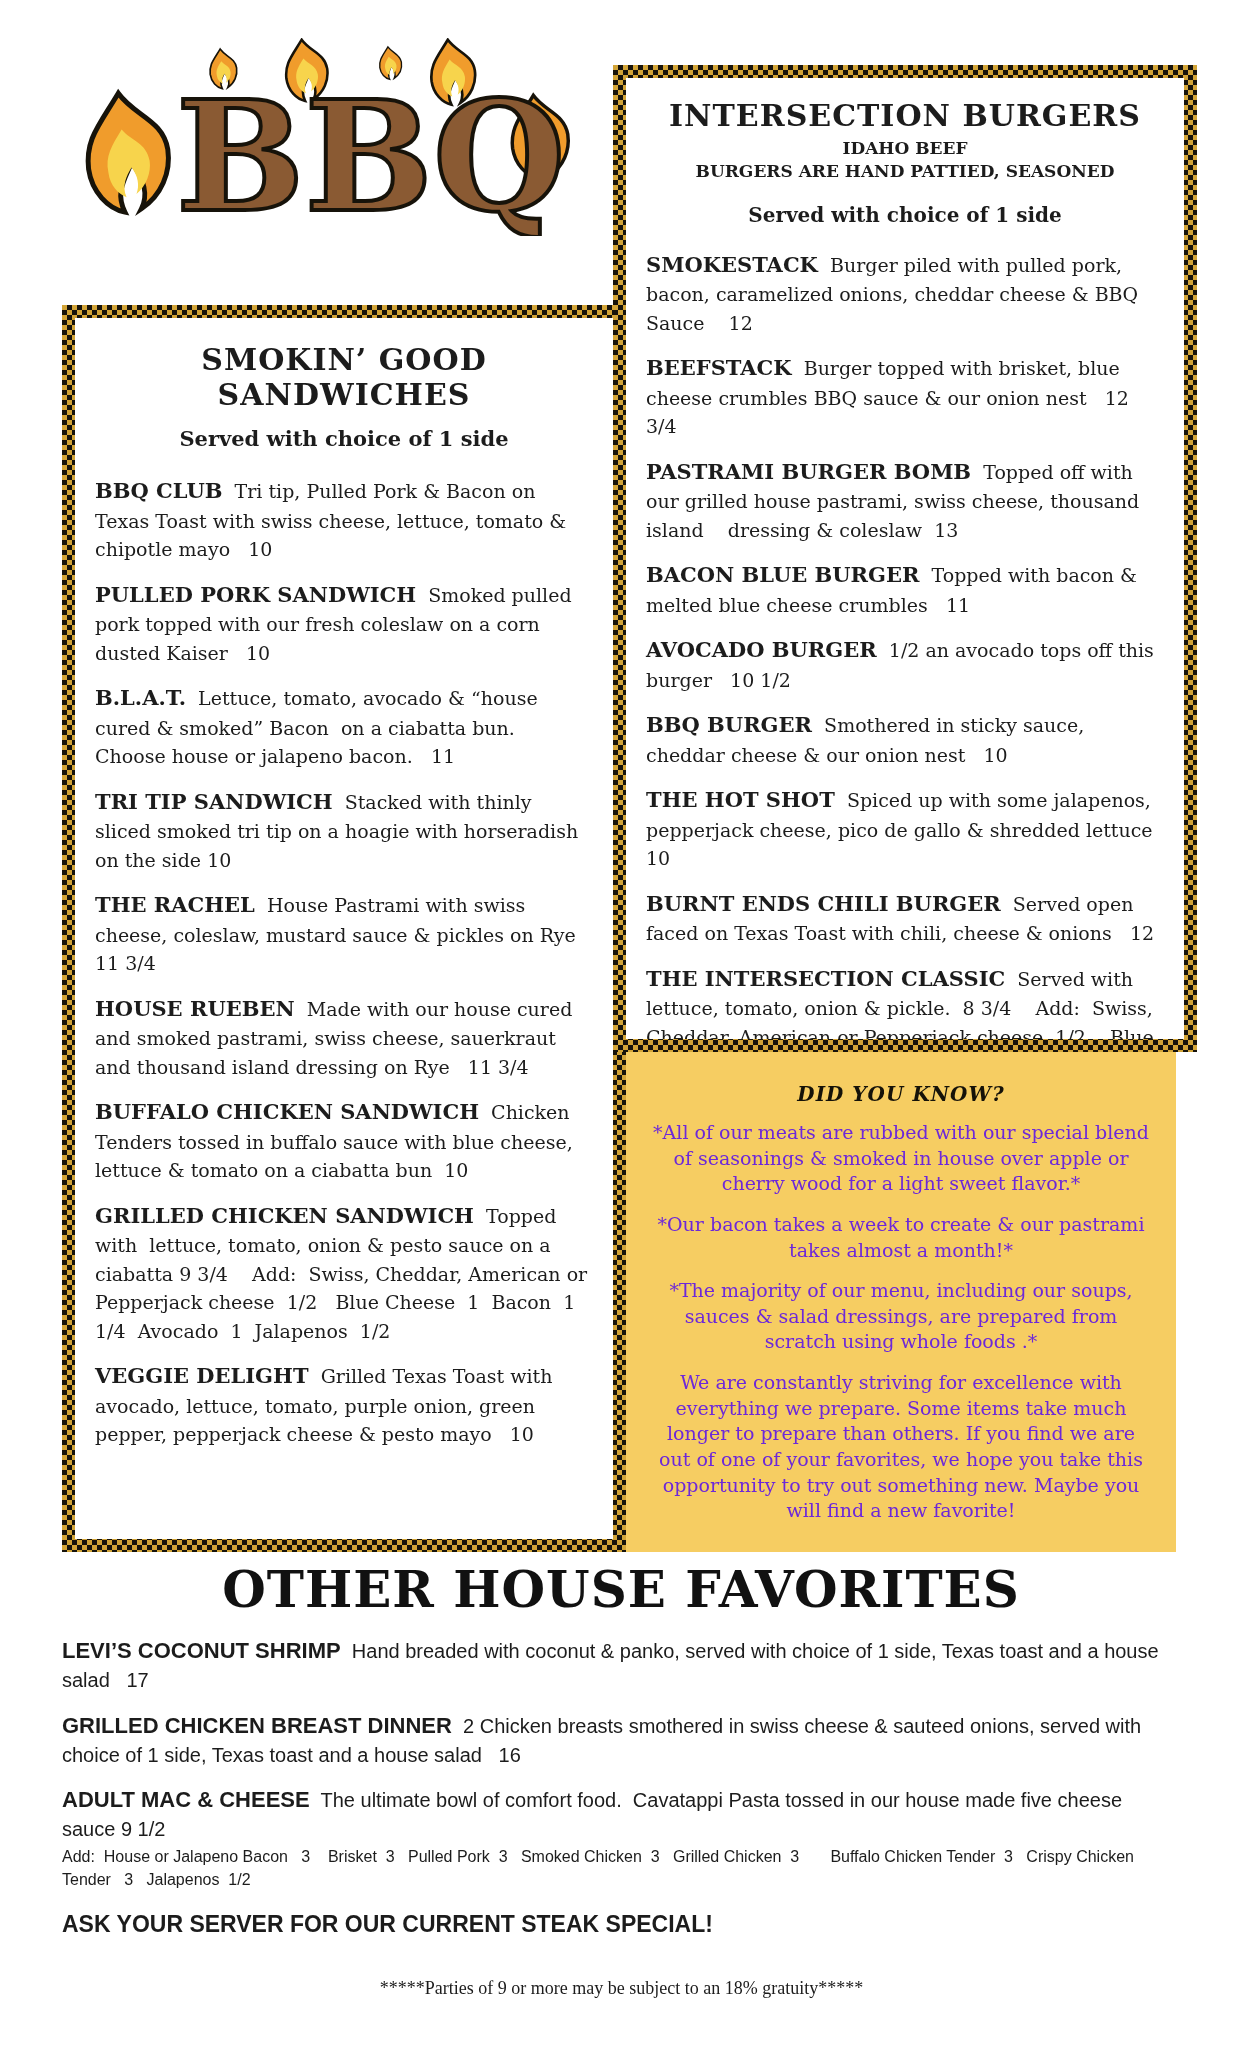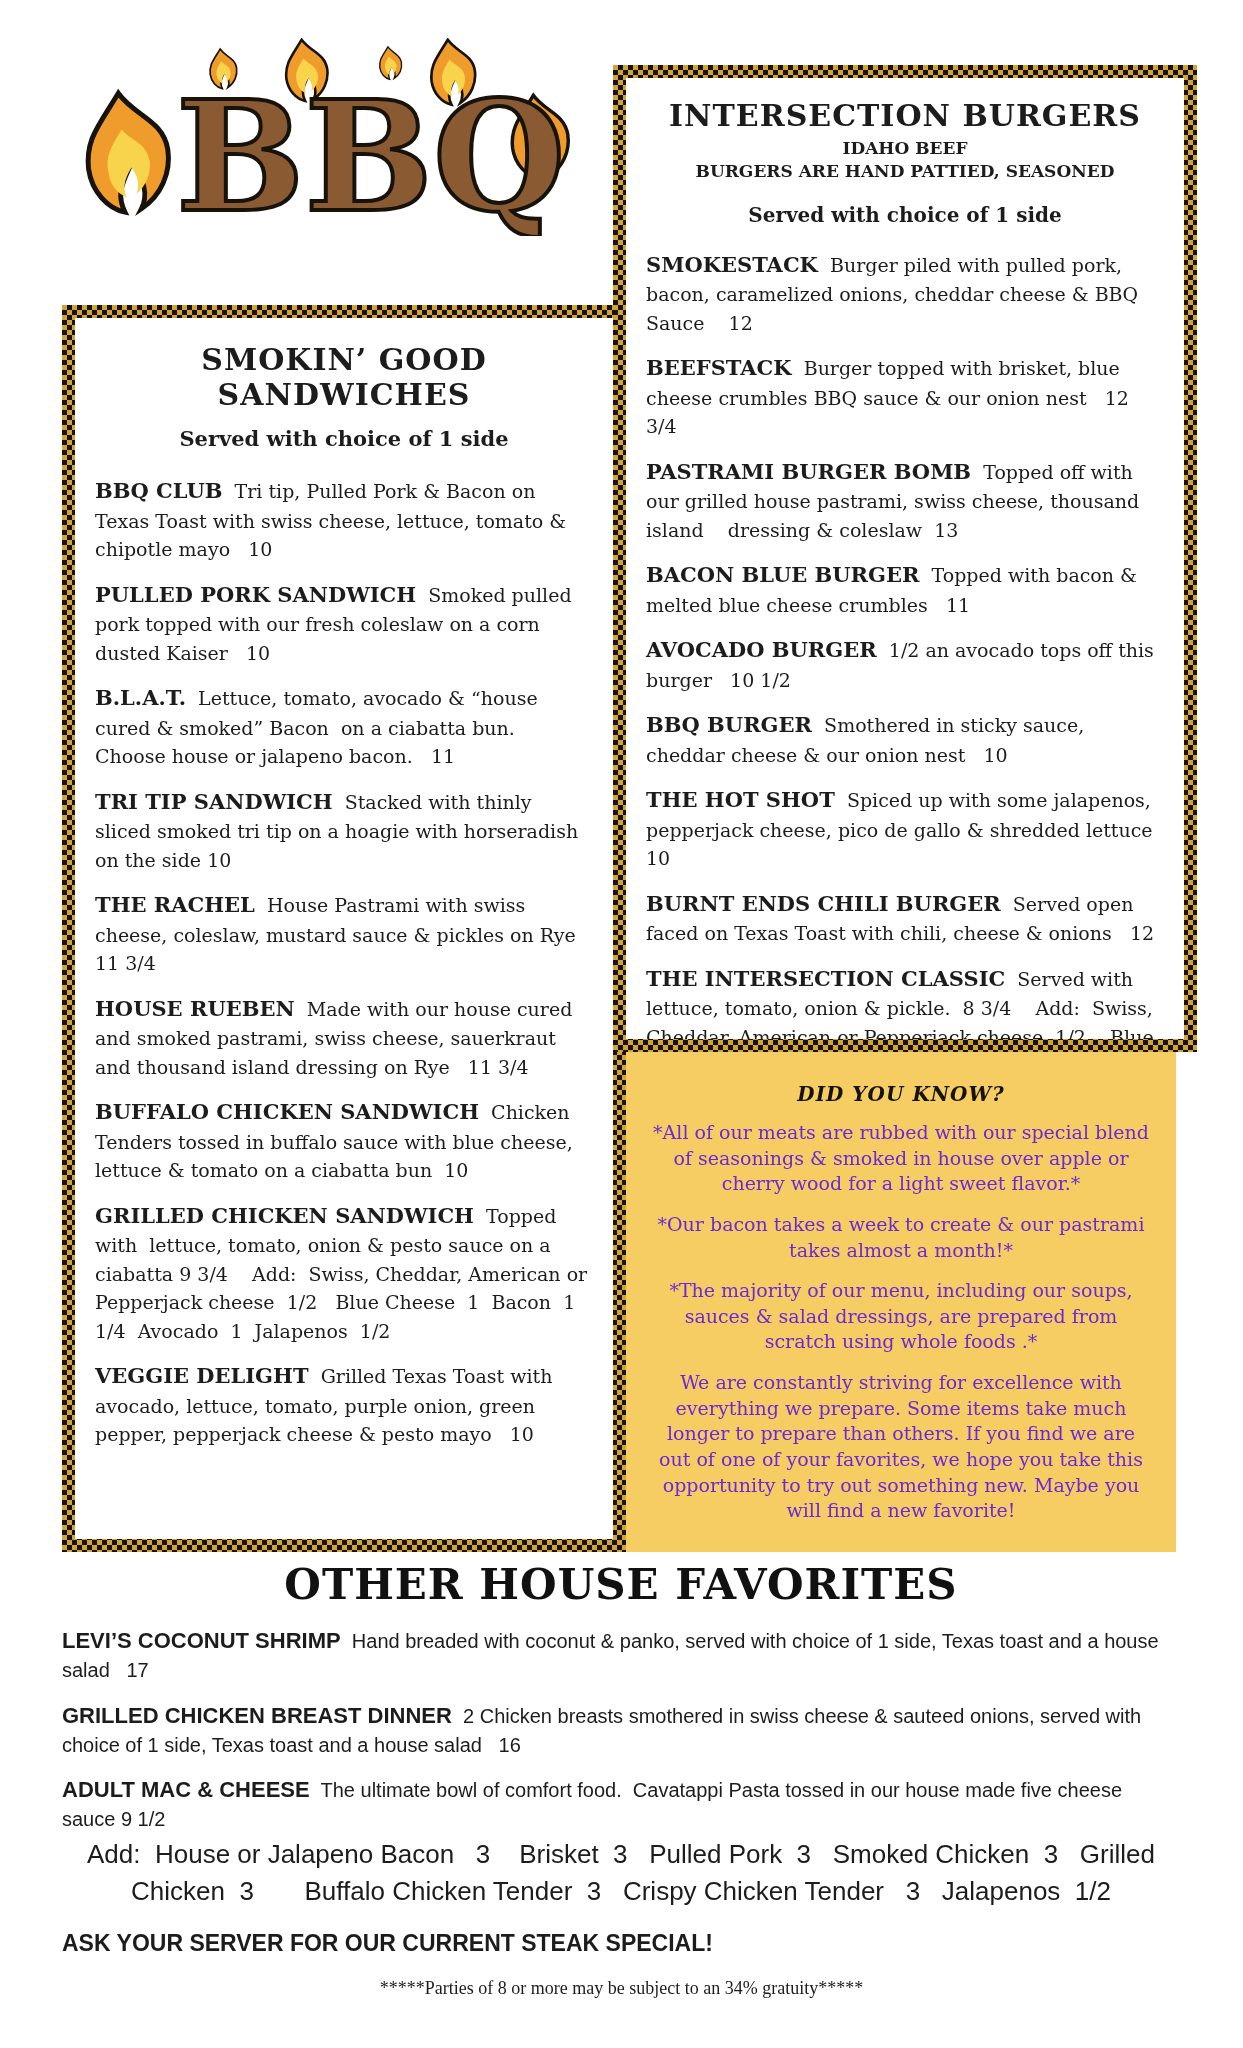--- a/index.html
+++ b/index.html
@@ -100,42 +100,41 @@
   }
 
   
   #favorites{
     position:absolute;
     left:62px;top:1560px;width:1118px;
     font-family:"Liberation Sans", sans-serif;
   }
   .fav-title{
     font-family:"DejaVu Serif", serif;
-    font-size:42px;
+    font-size:50px;
     font-weight:bold;
     letter-spacing:1px;
     text-align:center;
     margin:0 0 16px;
     color:#111;
   }
   .fav-item{
     margin:0 0 15px;
     font-size:20px;
     line-height:1.42;
     white-space:pre-wrap;
   }
   .fav-name{
     font-weight:bold;
     font-size:22px;
   }
   .fav-addons{
-    font-size:26px;
+    font-size:16px;
     line-height:1.42;
     white-space:pre-wrap;
-    text-align:center;
   }
   .fav-note{
     font-size:23px;
     font-weight:bold;
     margin-top:20px;
   }
 
   
   #footer{
     position:absolute;
@@ -221,15 +220,15 @@
     <div class="fav-title">OTHER HOUSE FAVORITES</div>
 
     <p class="fav-item"><span class="fav-name">LEVI’S COCONUT SHRIMP</span>  <span>Hand breaded with coconut &amp; panko, served with choice of 1 side, Texas toast and a house salad   17</span></p>
     <p class="fav-item"><span class="fav-name">GRILLED CHICKEN BREAST DINNER</span>  <span>2 Chicken breasts smothered in swiss cheese &amp; sauteed onions, served with choice of 1 side, Texas toast and a house salad   16</span></p>
     <p class="fav-item" style="margin-bottom:2px;"><span class="fav-name">ADULT MAC &amp; CHEESE</span>  <span>The ultimate bowl of comfort food.  Cavatappi Pasta tossed in our house made five cheese sauce 9 1/2</span></p>
     <div class="fav-addons">Add:  House or Jalapeno Bacon   3    Brisket  3   Pulled Pork  3   Smoked Chicken  3   Grilled Chicken  3       Buffalo Chicken Tender  3   Crispy Chicken Tender   3   Jalapenos  1/2</div>
 
     <div class="fav-note">ASK YOUR SERVER FOR OUR CURRENT STEAK SPECIAL!</div>
   </div>
 
-  <div id="footer">*****Parties of 8 or more may be subject to an 34% gratuity*****</div>
+  <div id="footer">*****Parties of 9 or more may be subject to an 18% gratuity*****</div>
 
 </div>
 
 </body></html>

